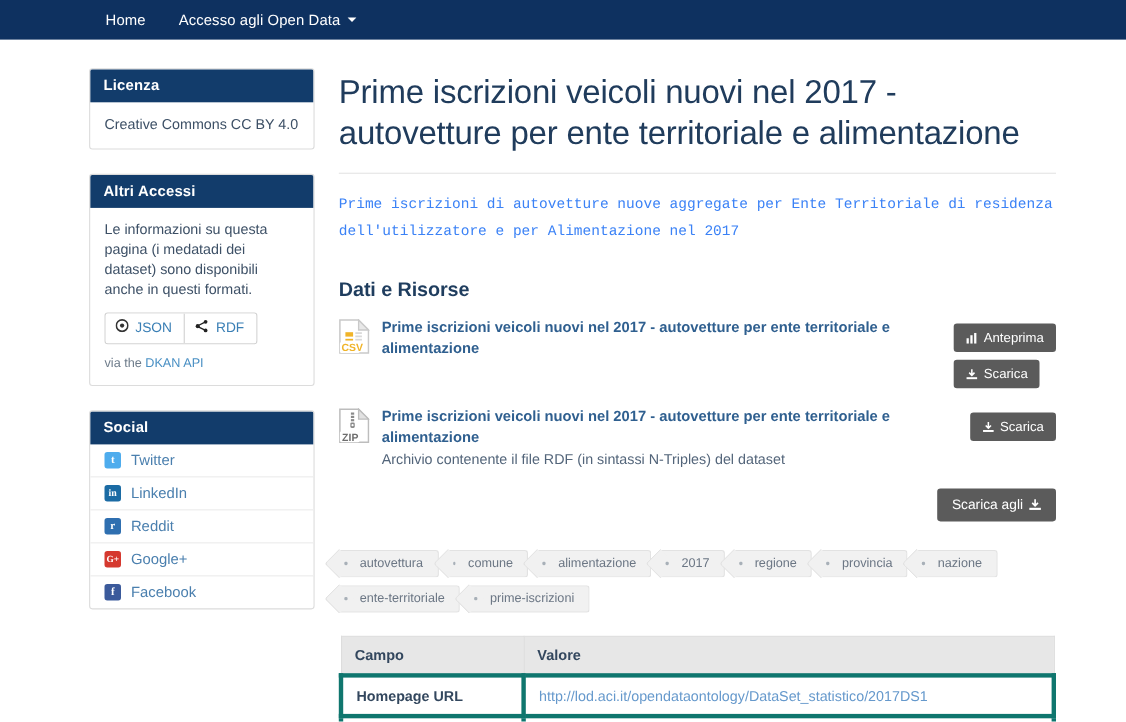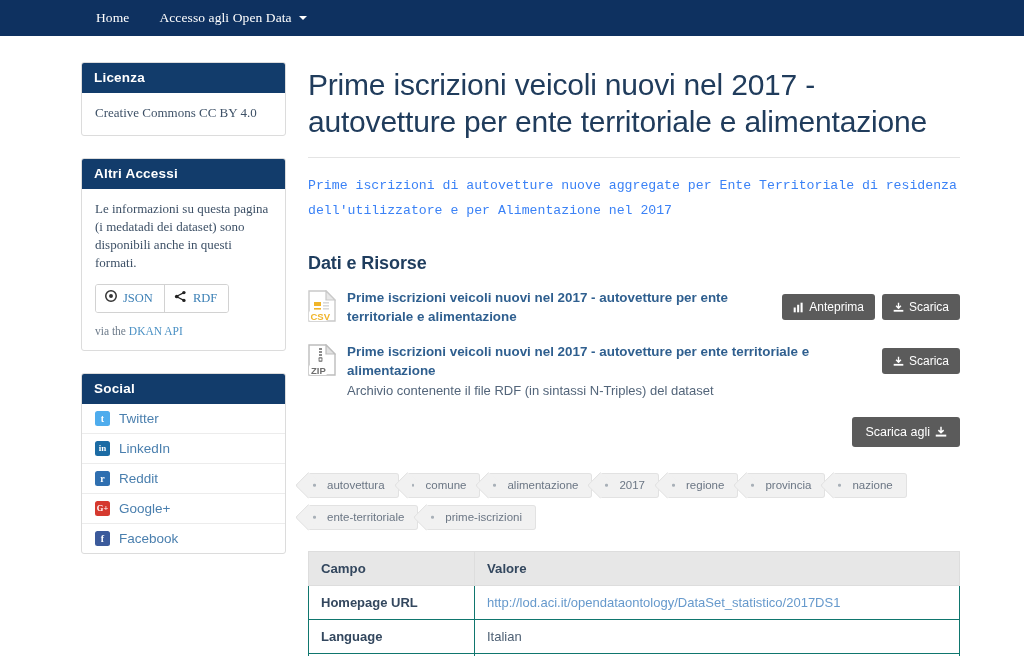--- a/index.html
+++ b/index.html
@@ -25,21 +25,20 @@
   .nav-item {
     color: #ffffff;
     font-size: 13.5px;
     padding: 0 15px;
     letter-spacing: .1px;
     white-space: nowrap;
     cursor: pointer;
     display: flex;
     align-items: center;
     gap: 5px;
-    font-family: Liberation Serif, serif;
   }
   .nav-item:first-child { padding-left: 8px; }
   .caret {
     width: 0; height: 0;
     border-left: 4px solid transparent;
     border-right: 4px solid transparent;
     border-top: 4.5px solid #ffffff;
     display: inline-block;
     margin-left: 2px;
   }
@@ -76,21 +75,20 @@
     font-size: 13.5px;
     font-weight: bold;
     padding: 7px 12px 8px;
     letter-spacing: .2px;
   }
   .panel-body {
     padding: 11px 13px 13px;
     font-size: 13px;
     line-height: 1.38;
     color: #3d5066;
-    font-family: Liberation Serif, serif;
   }
   .panel-body.tight { padding-bottom: 10px; }
 
   
   .btn-group {
     display: inline-flex;
     margin-top: 12px;
     border: 1px solid #d2d2d2;
     border-radius: 3px;
     overflow: hidden;
@@ -183,20 +181,21 @@
     font-size: 13px;
     color: #53657a;
     line-height: 1.5;
     margin-top: 1px;
   }
   .res-actions {
     display: flex;
     gap: 7px;
     align-items: flex-start;
     padding-top: 6px;
+    flex-direction: column;
   }
   .dbtn {
     background: #5b5b5b;
     color: #ffffff;
     font-size: 12px;
     border: none;
     border-radius: 3px;
     padding: 6px 11px;
     display: inline-flex;
     align-items: center;
@@ -265,21 +264,21 @@
     background: #e7e7e7;
     text-align: left;
     font-weight: bold;
     color: #33475e;
     padding: 9px 12px;
     border: 1px solid #dddddd;
     font-size: 13.2px;
   }
   table.meta td {
     padding: 9px 12px;
-    border: 1px solid #0f766e;
+    border: 4px solid #0f766e;
     color: #4d5f73;
     vertical-align: middle;
   }
   table.meta td.k {
     font-weight: bold;
     color: #33475e;
     width: 166px;
   }
   table.meta td.v a { color: #6699cc; text-decoration: none; }
 </style>

